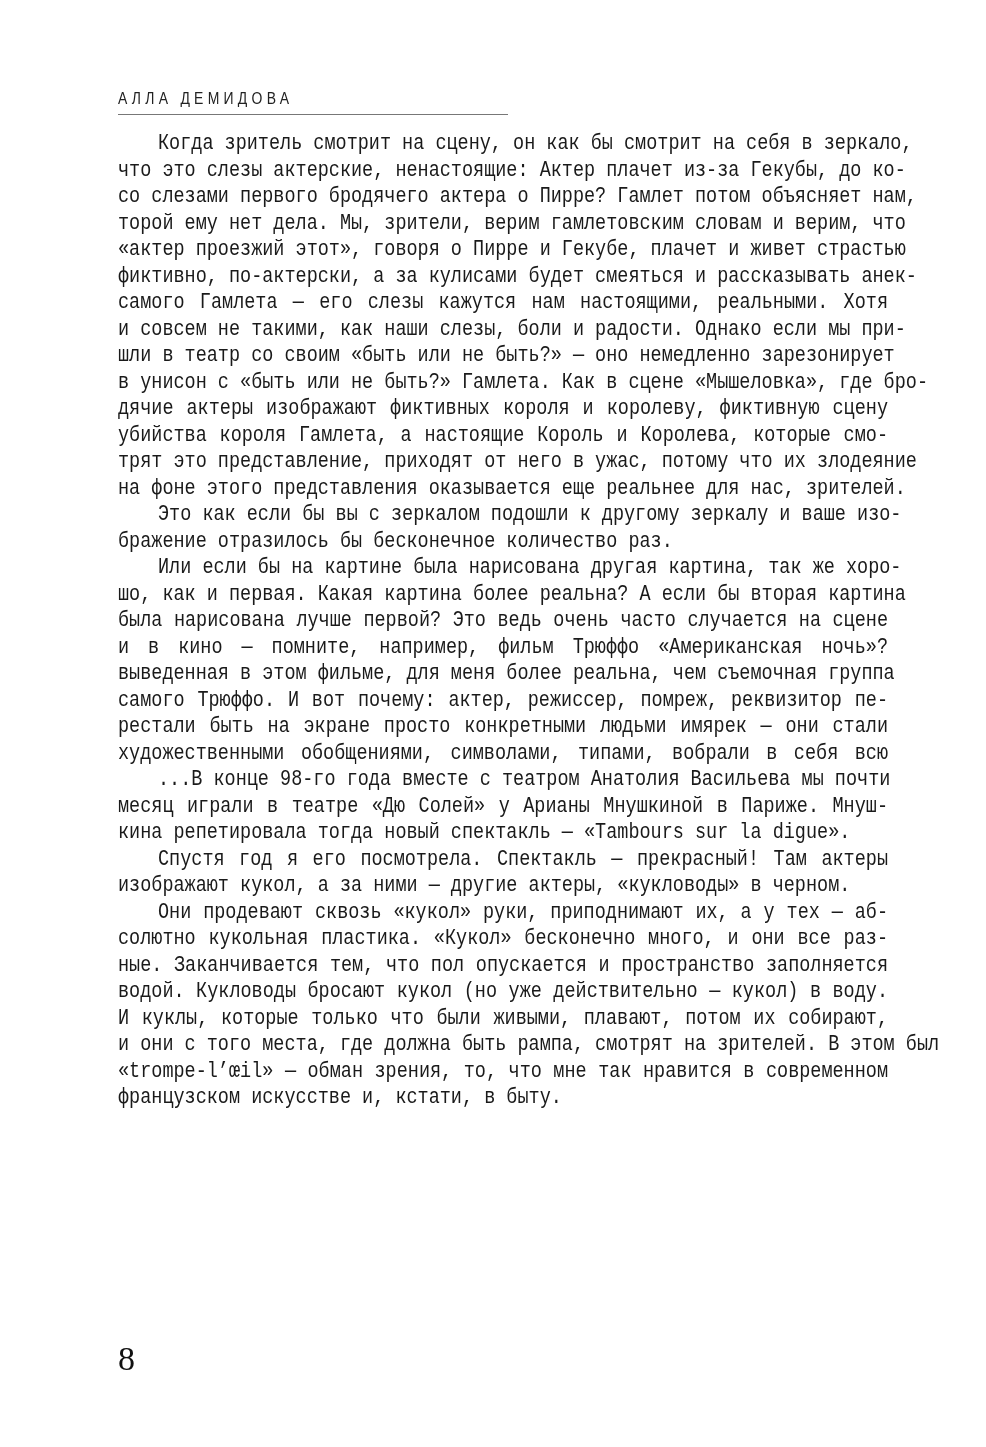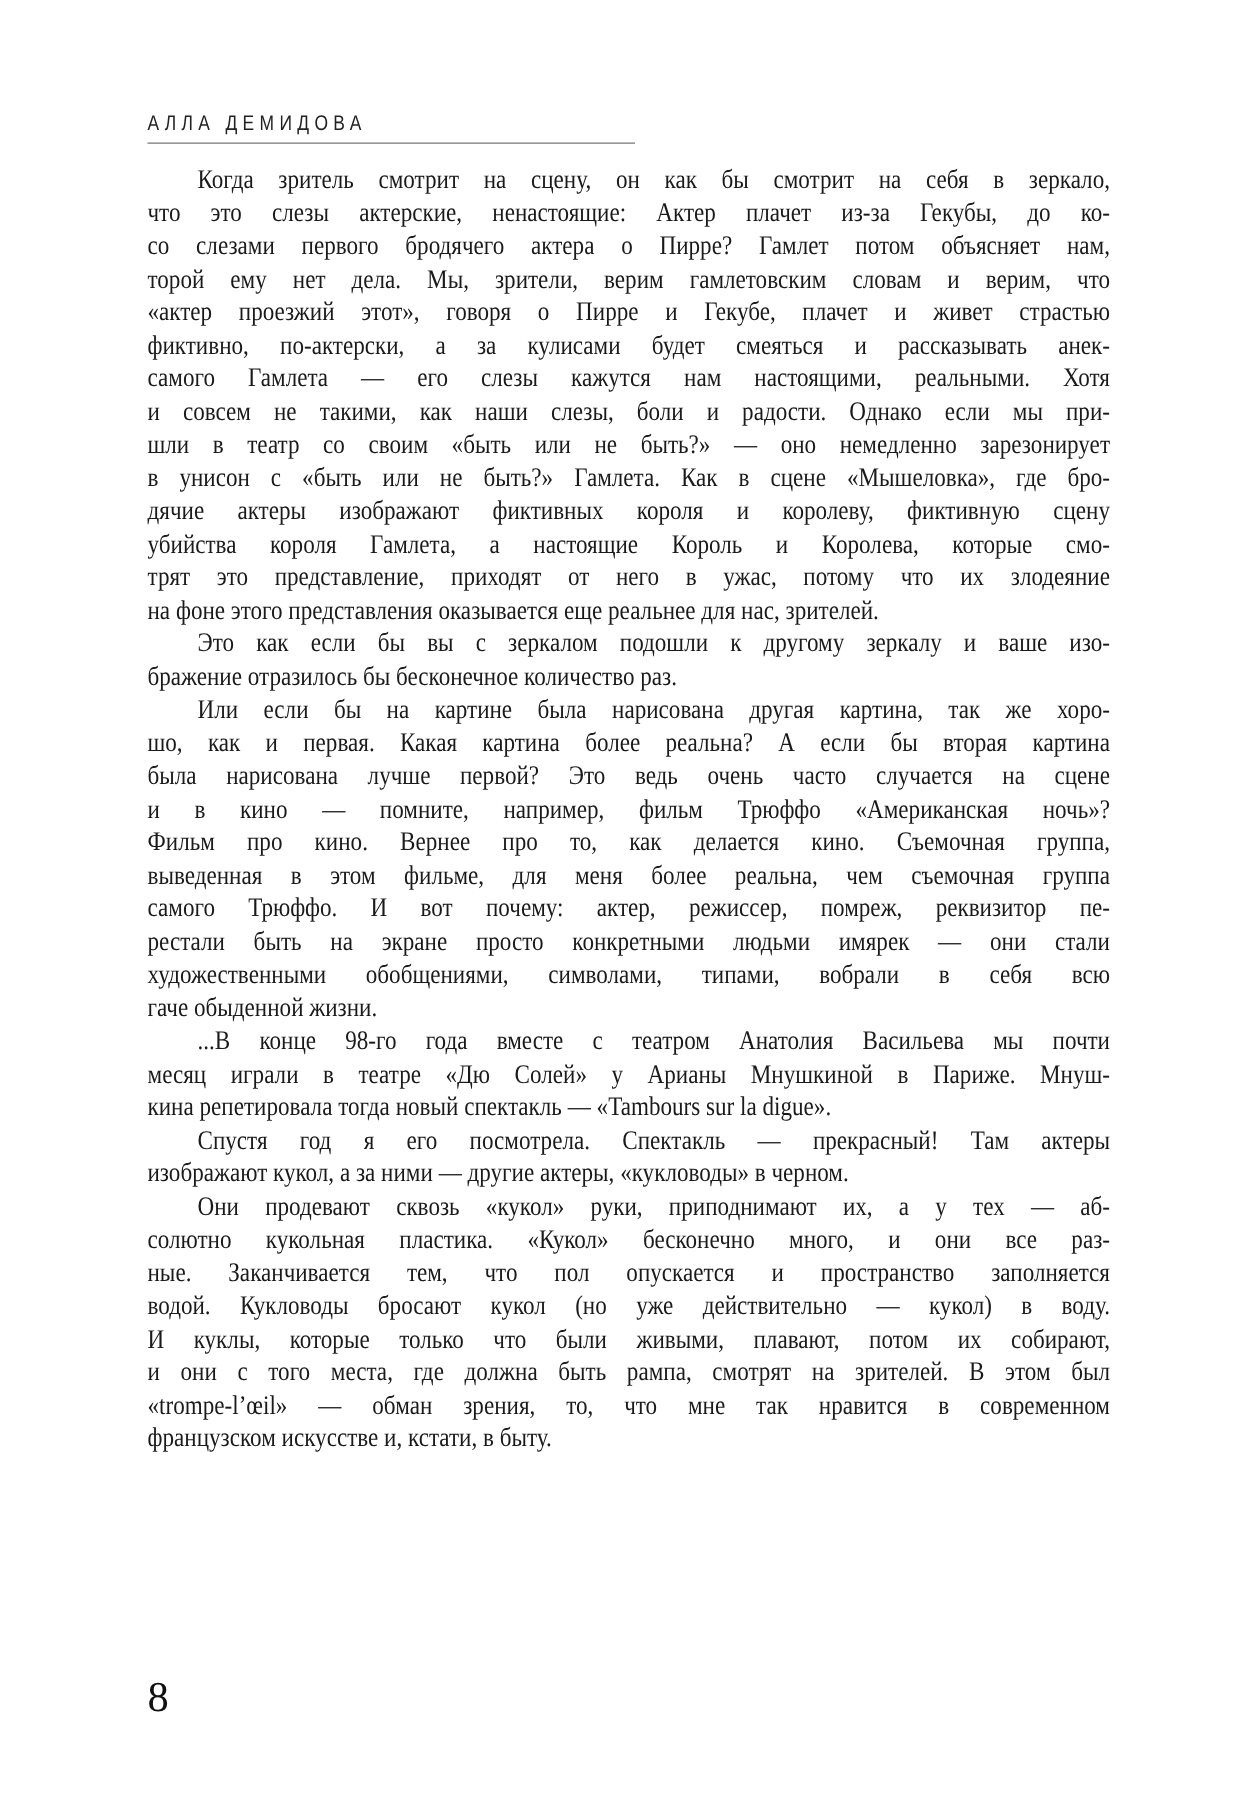--- a/index.html
+++ b/index.html
@@ -1,19 +1,19 @@
 <!DOCTYPE html>
 <html><head>
 <meta charset="utf-8">
 <style>
   html, body { margin: 0; padding: 0; background: #ffffff; }
   body { width: 986px; height: 1447px; position: relative; overflow: hidden; font-family: "Liberation Serif", "DejaVu Serif", serif; color: #1a1a1a; }
   .running-head { position: absolute; left: 118px; top: 89px; font-family: "Liberation Sans", "DejaVu Sans", sans-serif; font-size: 17px; letter-spacing: 5.2px; color: #222; transform: scaleX(0.82); transform-origin: left top; white-space: nowrap; }
   .head-rule { position: absolute; left: 118px; top: 114px; width: 390px; height: 0; border-top: 1.5px solid #777; }
-  .body-text { position: absolute; left: 118px; top: 130px; width: 770px; }
+  .body-text { position: absolute; left: 118px; top: 130px; width: 770px; font-family: Liberation Mono, monospace; }
   .line { height: 26.5px; line-height: 26.5px; font-size: 21.5px; white-space: nowrap; text-align: justify; text-align-last: justify; transform-origin: left center; }
   .line.last { text-align-last: left; }
   .line.indent { padding-left: 40px; }
   .inner { display: block; transform: scaleX(0.86); transform-origin: left center; width: calc(100% / 0.86); }
   .line.indent .inner { width: calc((100% ) / 0.86); }
   .folio { position: absolute; left: 118px; top: 1340px; font-size: 34px; color: #111; }
 </style>
 </head>
 <body>
 
@@ -80,36 +80,30 @@
       <div class="line">
         <span class="inner">шо, как и первая. Какая картина более реальна? А если бы вторая картина</span>
       </div>
       <div class="line">
         <span class="inner">была нарисована лучше первой? Это ведь очень часто случается на сцене</span>
       </div>
       <div class="line">
         <span class="inner">и в кино — помните, например, фильм Трюффо «Американская ночь»?</span>
       </div>
       <div class="line">
-        <span class="inner">Фильм про кино. Вернее про то, как делается кино.  Съемочная группа,</span>
-      </div>
-      <div class="line">
         <span class="inner">выведенная в этом фильме, для меня более реальна, чем съемочная группа</span>
       </div>
       <div class="line">
         <span class="inner">самого Трюффо. И вот почему: актер, режиссер, помреж, реквизитор пе-</span>
       </div>
       <div class="line">
         <span class="inner">рестали быть на экране просто конкретными людьми имярек — они стали</span>
       </div>
       <div class="line">
         <span class="inner">художественными обобщениями, символами, типами, вобрали в себя всю</span>
-      </div>
-      <div class="line last">
-        <span class="inner">гаче обыденной жизни.</span>
       </div>
     </div>
     <div>
       <div class="line indent">
         <span class="inner">...В конце 98-го года вместе с театром Анатолия Васильева мы почти</span>
       </div>
       <div class="line">
         <span class="inner">месяц играли в театре «Дю Солей» у Арианы Мнушкиной в Париже. Мнуш-</span>
       </div>
       <div class="line last">

